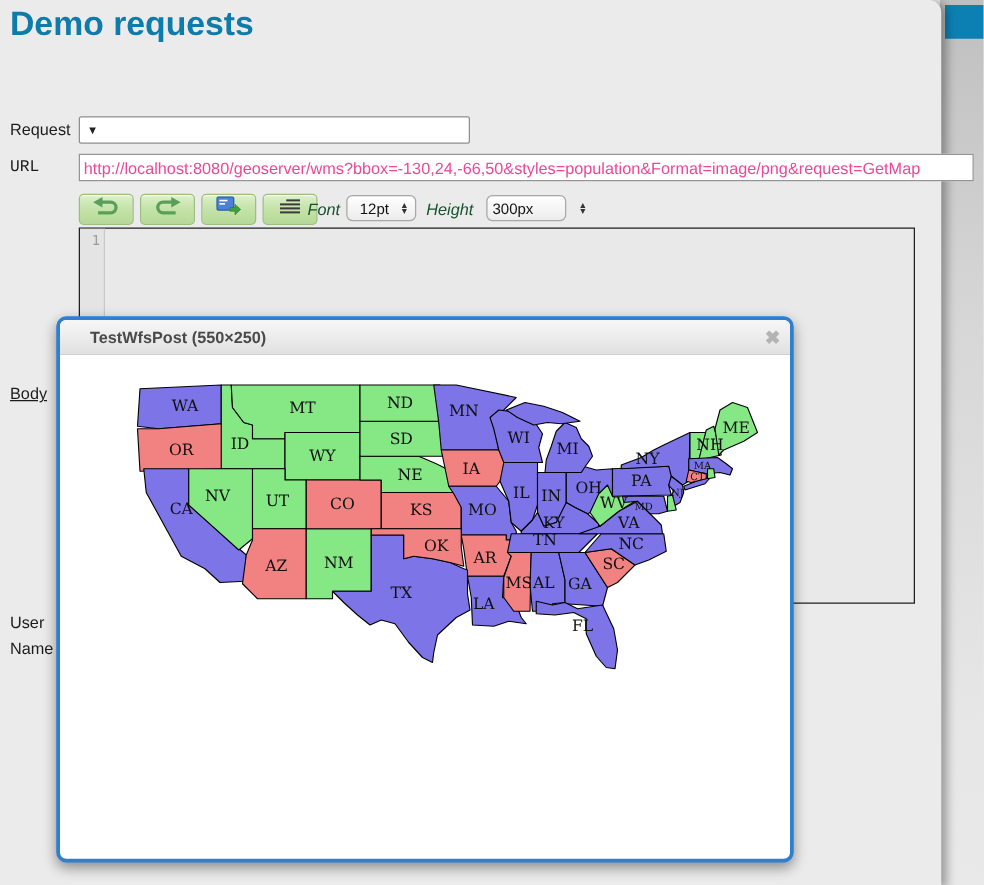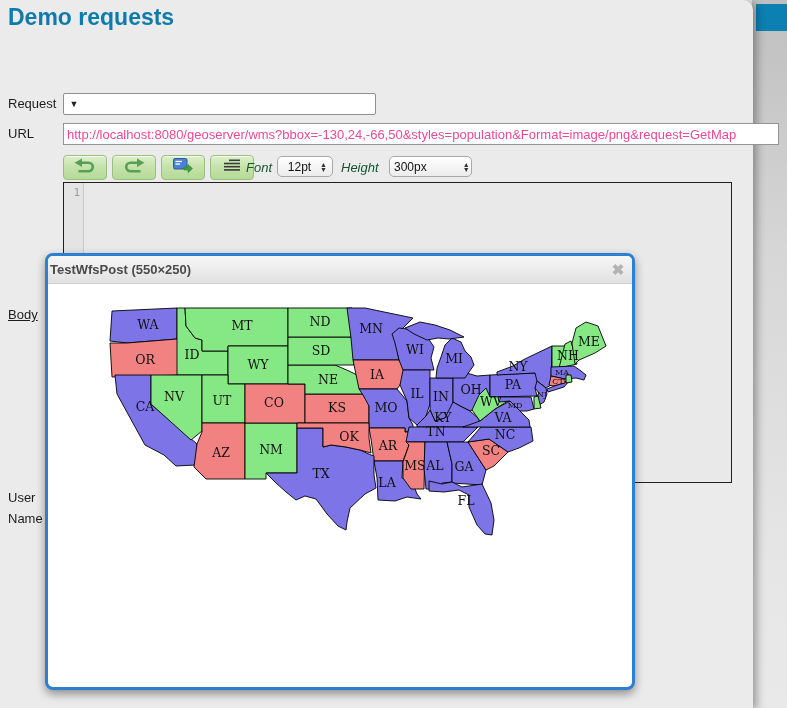--- a/index.html
+++ b/index.html
@@ -7,21 +7,21 @@
   #screen{position:relative;width:787px;height:708px;overflow:hidden;background:#e9e9e9;}
 
   
   .curl-strip{position:absolute;left:752px;top:0;width:35px;height:708px;
     background:linear-gradient(to bottom,#bfbfbf 0,#d6d6d6 35%,#e6e6e6 80%,#e9e9e9 100%);}
   .corner-blue{position:absolute;left:756px;top:4px;width:31px;height:27px;background:#0d80b3;}
 
   .page{position:absolute;left:0;top:0;width:753px;height:708px;background:#ebebeb;
     border-top-right-radius:10px;box-shadow:4px 2px 8px rgba(0,0,0,.33);}
 
-  .page-title{position:absolute;left:8px;top:4px;font-size:23px;font-weight:bold;color:#0e7cab;}
+  .page-title{position:absolute;left:8px;top:4px;font-size:27px;font-weight:bold;color:#0e7cab;}
   .page-desc{position:absolute;left:8px;top:41px;width:742px;font-size:13.5px;line-height:1.55;color:#333;}
 
   .field-label{position:absolute;left:8px;font-size:13px;color:#1c1c1c;}
 
   .select-box{position:absolute;left:63px;top:93px;width:313px;height:22px;background:#fff;
     border:1px solid #8f8f8f;border-radius:2px;box-sizing:border-box;display:flex;align-items:center;
     font-size:13px;color:#111;cursor:default;}
   .select-box .val{flex:1;padding-left:6px;white-space:nowrap;overflow:hidden;}
   .select-box .arr{width:20px;font-size:9px;color:#222;text-align:center;}
 
@@ -43,21 +43,21 @@
   .gutter{width:20px;background:#e4e4e4;border-right:1px solid #c9c9c9;
     font-family:"DejaVu Sans Mono",monospace;font-size:11px;color:#9b9b9b;text-align:right;
     padding:3px 3px 0 0;box-sizing:border-box;}
   .editor-body{flex:1;}
 
   
   .modal{position:absolute;left:45px;top:253px;width:590px;height:437px;box-sizing:border-box;
     border:3px solid #2d7fd2;border-radius:8px;background:#fff;box-shadow:0 4px 10px rgba(0,0,0,.4);overflow:hidden;}
   .modal-head{height:27px;background:linear-gradient(to bottom,#f7f7f7,#e1e1e1);
     border-bottom:1px solid #cfcfcf;display:flex;align-items:center;}
-  .modal-title{flex:1;padding-left:2px;font-size:13px;font-weight:bold;color:#4a4a4a;}
+  .modal-title{flex:1;padding-left:24px;font-size:13px;font-weight:bold;color:#4a4a4a;}
   .modal-close{width:28px;text-align:center;font-size:15px;font-weight:bold;color:#b3b3b3;cursor:pointer;}
   .modal-content{padding-top:14px;text-align:center;}
 
   .state{stroke:#000;stroke-width:0.9;stroke-linejoin:round;}
   .state-label{font-family:"DejaVu Serif","Liberation Serif",serif;fill:#101010;text-anchor:middle;}
 </style>
 </head>
 <body>
 
 <div id="screen">
@@ -67,21 +67,21 @@
 
   <div class="page">
 
     <div class="page-title">Demo requests</div>
 
     <div class="field-label" style="top:96px;">Request</div>
     <div class="select-box">
       <span class="arr">▼</span>
     </div>
 
-    <div class="field-label" style="top:126px;">URL</div>
+    <div class="field-label" style="top:126px;font-family:Liberation Mono, monospace;">URL</div>
     <div class="url-input">http://localhost:8080/geoserver/wms?bbox=-130,24,-66,50&amp;styles=population&amp;Format=image/png&amp;request=GetMap</div>
 
     <div class="tbtn" style="left:63px;">
       <span>
         <svg width="24" height="16" viewBox="0 0 24 16">
           <path d="M8 4.7 H15.5 a4.3 4.3 0 0 1 0 8.6 H5.5" fill="none" stroke="#58a058" stroke-width="2.6"></path>
           <polygon points="9,0.5 9,9 1.5,4.7" fill="#58a058"></polygon>
         </svg>
       </span>
     </div>
@@ -118,21 +118,21 @@
 
     <div class="tb-label" style="left:246px;">Font</div>
     <div class="stepper" style="left:277px;width:56px;">
       <span class="sval">12pt</span>
       <span class="sarr">
         <span>▲</span>
           <span>▼</span>
       </span>
     </div>
     <div class="tb-label" style="left:341px;">Height</div>
-    <div class="stepper" style="left:389px;width:83px;gap:36px;">
+    <div class="stepper" style="left:389px;width:64px;gap:36px;">
       <span class="sval">300px</span>
       <span class="sarr">
         <span>▲</span>
           <span>▼</span>
       </span>
     </div>
 
     <div class="editor">
       <div class="gutter">
         <span>1</span>

